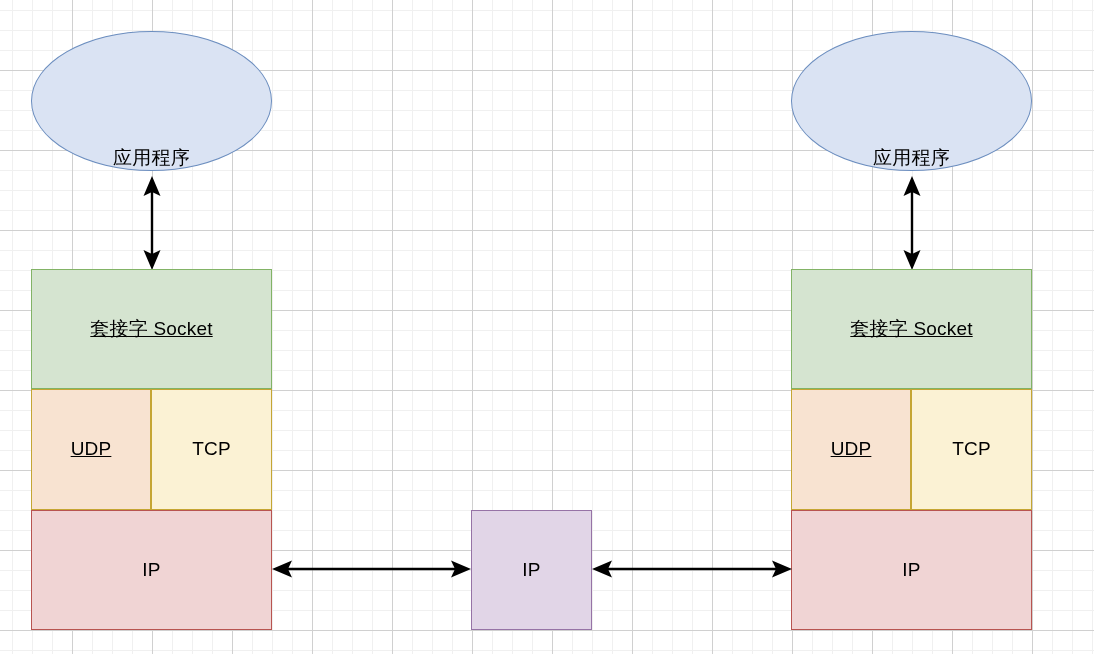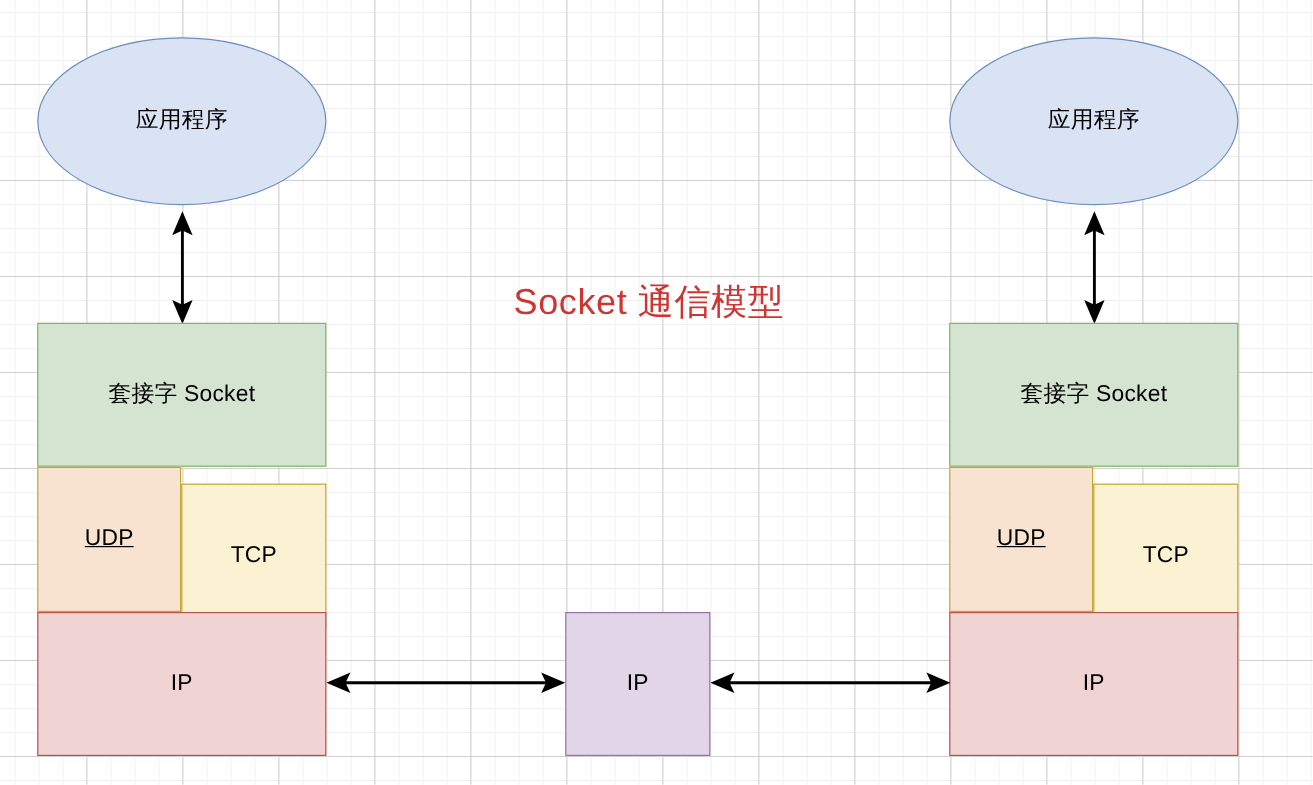--- a/index.html
+++ b/index.html
@@ -41,39 +41,40 @@
     color: #000000;
     font-size: 19px;
     line-height: 1.2;
     letter-spacing: 0.2px;
   }
 
   .ellipse {
     border-radius: 50%;
     background: #dae3f3;
     border: 1.6px solid #6c8ebf;
+    align-items: flex-end;
   }
 
   .box-socket {
     background: #d5e4d0;
     border: 1.6px solid #82b366;
+    text-decoration: underline;
   }
 
   .box-udp {
     background: #f8e3d1;
     border: 1.6px solid #c5a633;
     border-right-width: 0.8px;
     text-decoration: underline;
   }
 
   .box-tcp {
     background: #fbf2d4;
     border: 1.6px solid #c5a633;
     border-left-width: 0.8px;
-    margin-top: 14px;
   }
 
   .box-ip {
     background: #f0d4d4;
     border: 1.6px solid #b85450;
   }
 
   .box-ip-mid {
     background: #e1d5e7;
     border: 1.6px solid #9673a6;
@@ -99,21 +100,20 @@
   .arrow-head {
     fill: #000000;
     stroke: none;
   }
 </style>
 </head>
 <body>
 
 <div id="canvas">
 
-  <div class="diagram-title" style="left:428px; top:232px;">Socket 通信模型</div>
 
   <div class="node ellipse" style="left:31px; top:31px; width:241px; height:140px;">
     <span>应用程序</span>
   </div>
 
   <svg class="arrow-svg" style="left:140px; top:176px;" width="24" height="94">
     <line class="arrow-line" x1="12" y1="12" x2="12" y2="82"></line>
     <polygon class="arrow-head" points="12,0 3.5,20 12,16 20.5,20"></polygon>
     <polygon class="arrow-head" points="12,94 3.5,74 12,78 20.5,74"></polygon>
   </svg>

